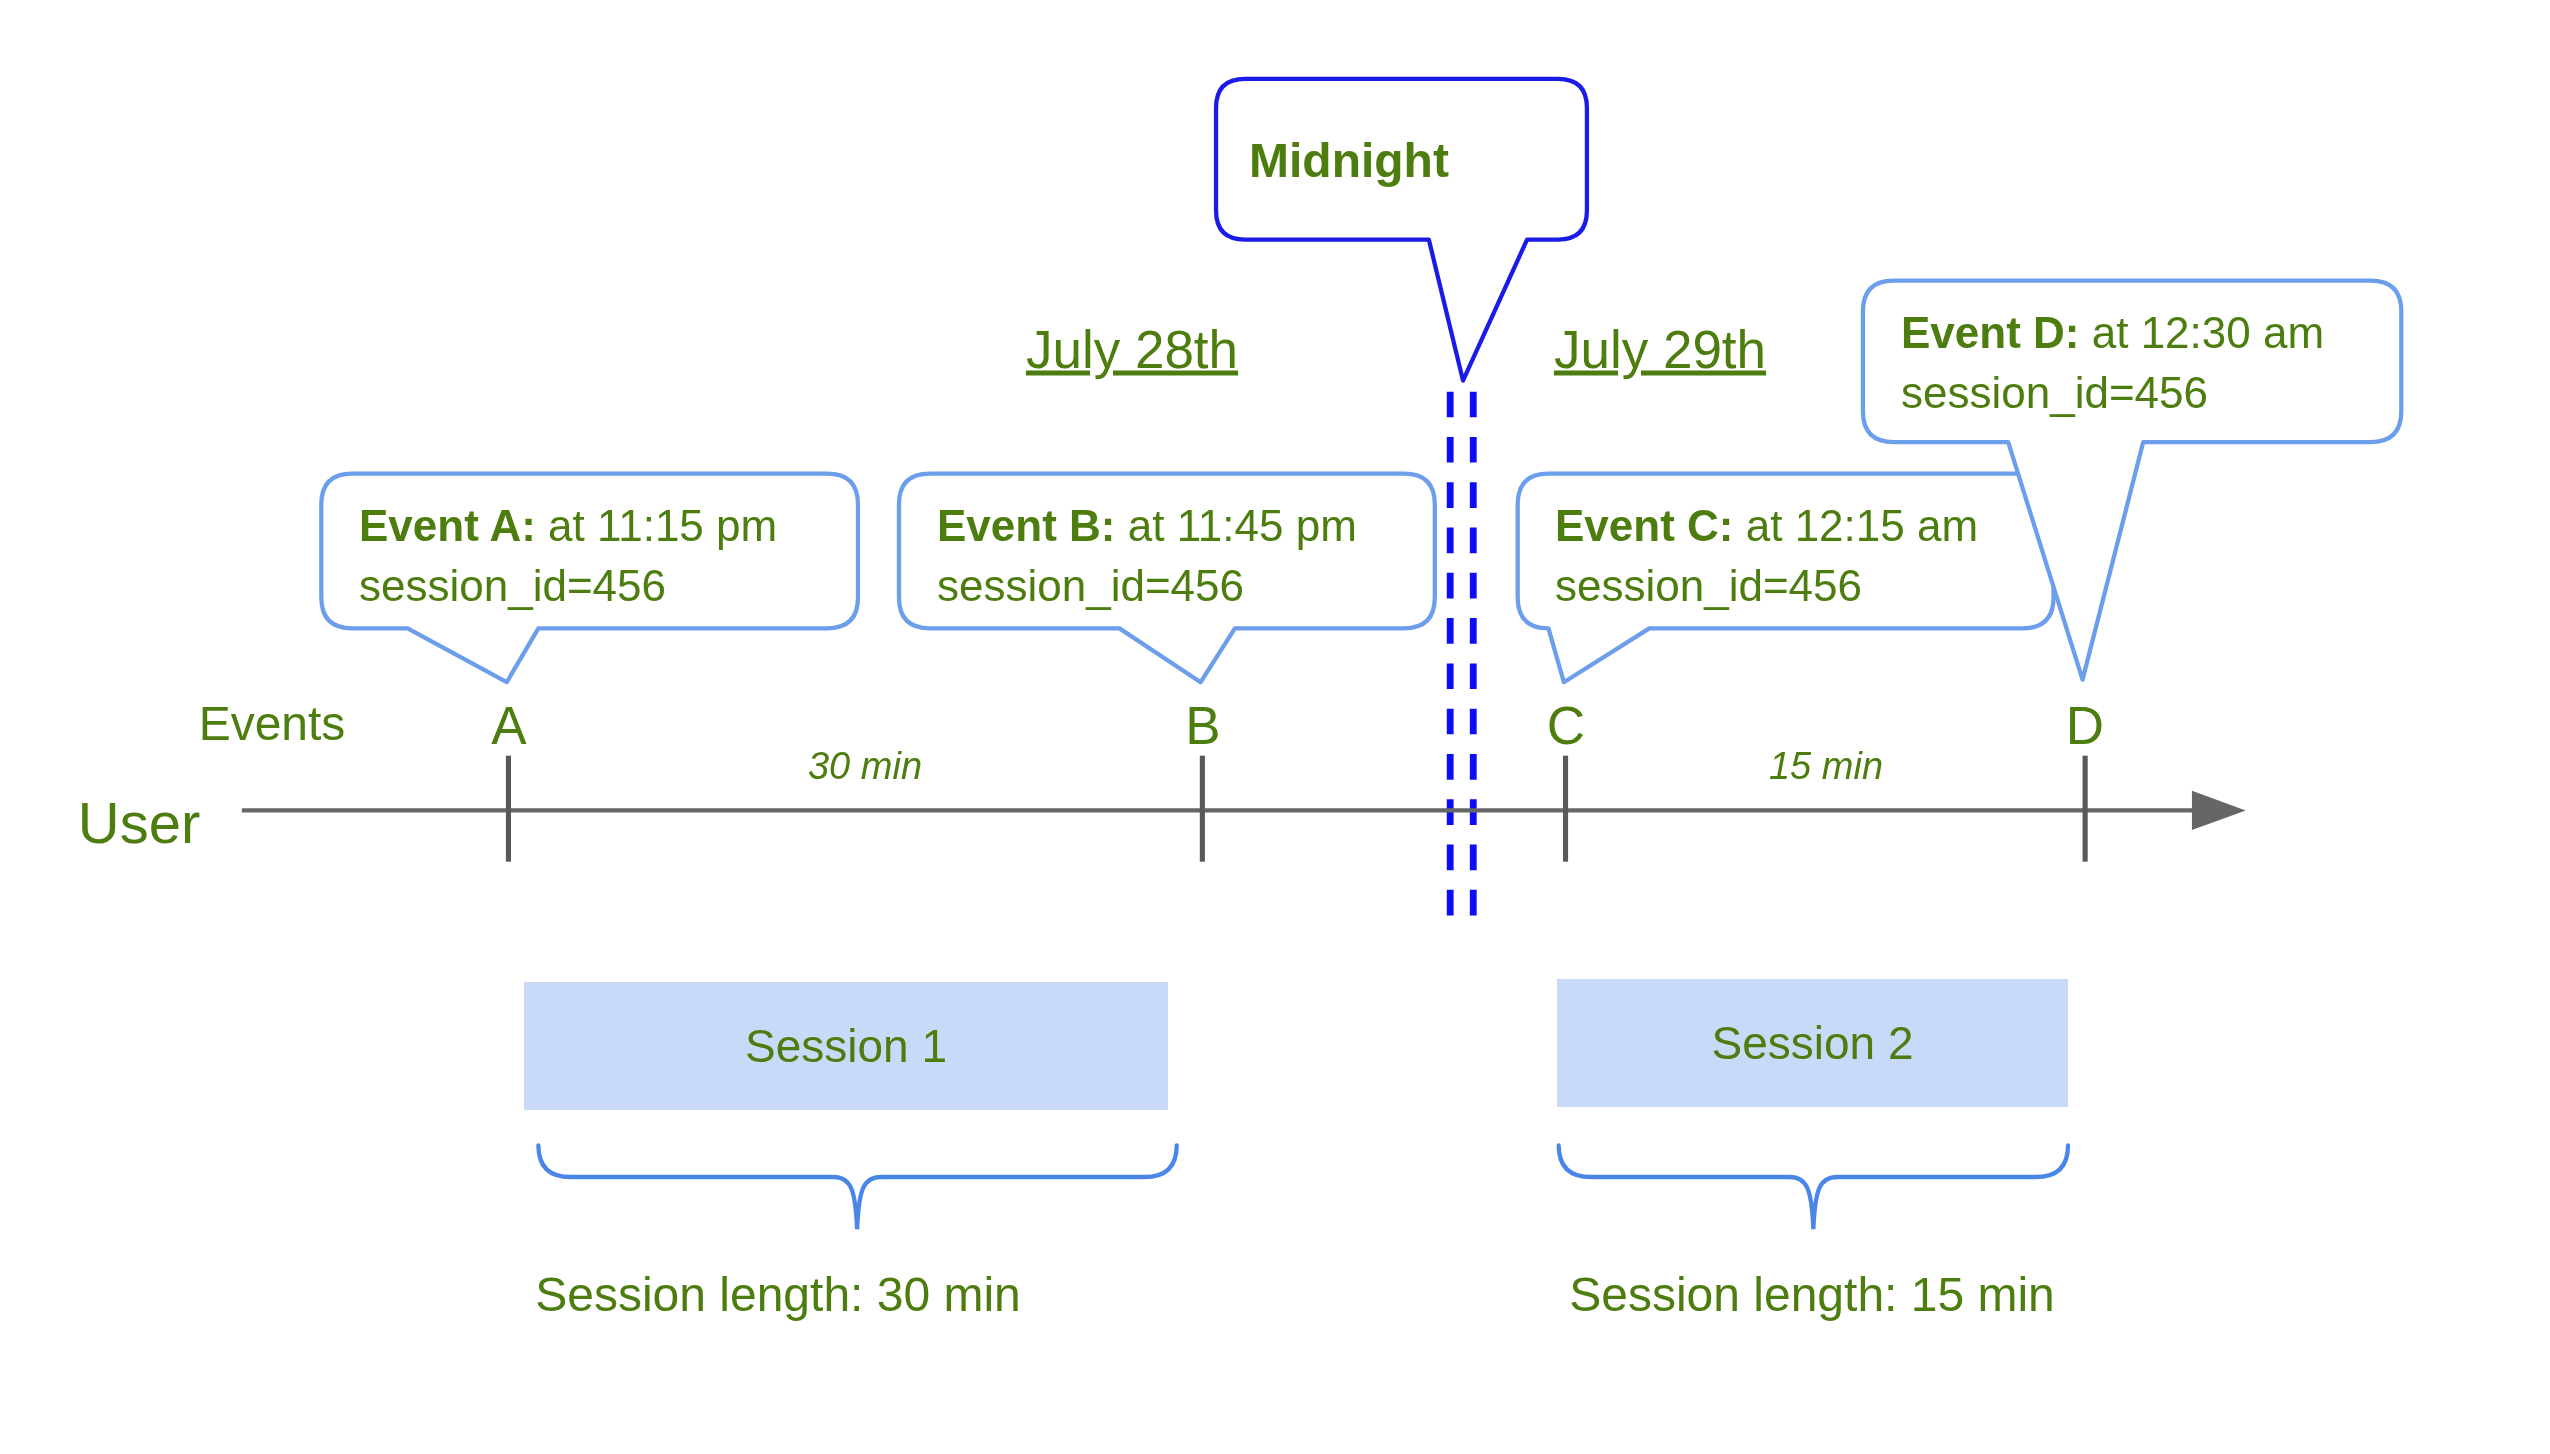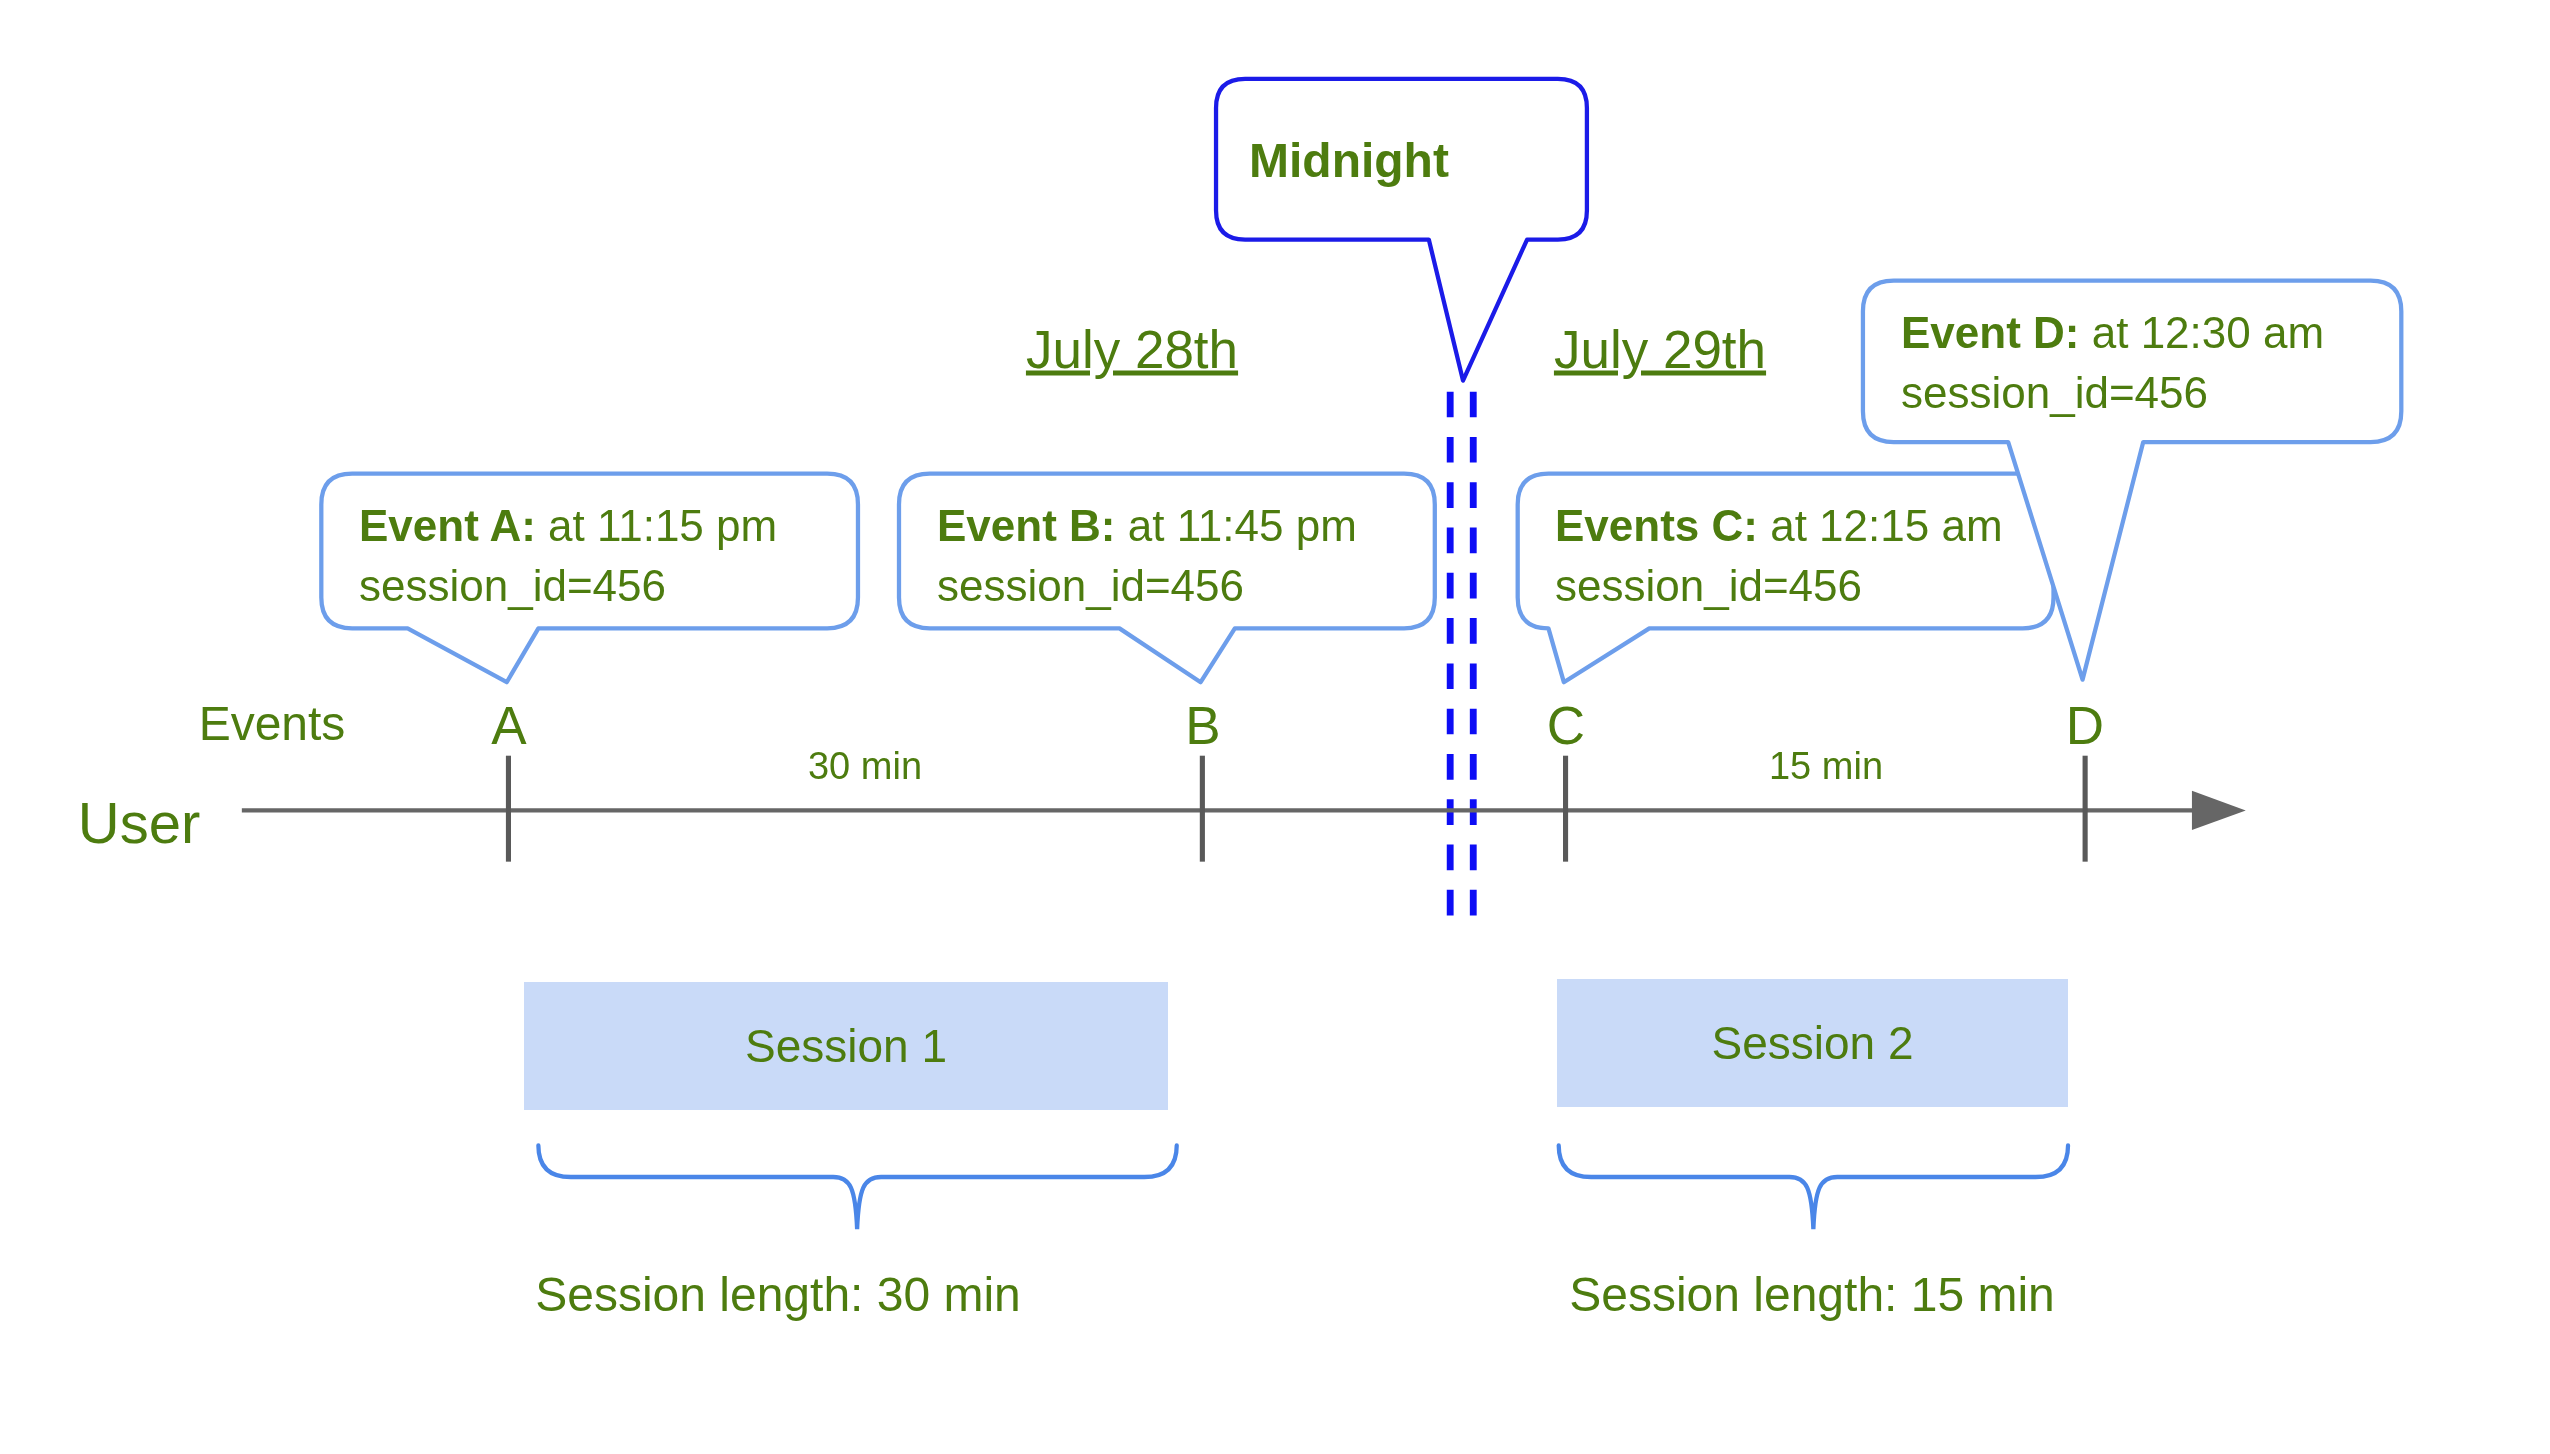--- a/index.html
+++ b/index.html
@@ -15,21 +15,21 @@
   .txt{position:absolute;white-space:nowrap;}
   .center{transform:translate(-50%,-50%);}
   .vcenter{transform:translate(0,-50%);}
   .date-label{font-size:53px;text-decoration:underline;}
   .midnight-label{font-size:48px;font-weight:bold;}
   .bubble-text{font-size:44px;line-height:60px;}
   .bubble-text b{font-weight:bold;}
   .events-label{font-size:48px;}
   .user-label{font-size:58px;}
   .marker-letter{font-size:53px;}
-  .minutes-label{font-size:38px;}
+  .minutes-label{font-size:38px;font-style:italic;}
   .session-box{
     position:absolute;
     background:#c9daf8;
     display:flex;align-items:center;justify-content:center;
     font-size:46px;
   }
   .length-label{font-size:48px;}
 </style>
 </head>
 <body>
@@ -77,21 +77,21 @@
 
   <div class="txt bubble-text" style="left:359px;top:496px;">
     <div><b>Event A:</b><span> at 11:15 pm</span></div>
     <div>session_id=456</div>
   </div>
   <div class="txt bubble-text" style="left:937px;top:496px;">
     <div><b>Event B:</b><span> at 11:45 pm</span></div>
     <div>session_id=456</div>
   </div>
   <div class="txt bubble-text" style="left:1555px;top:496px;">
-    <div><b>Events C:</b><span> at 12:15 am</span></div>
+    <div><b>Event C:</b><span> at 12:15 am</span></div>
     <div>session_id=456</div>
   </div>
   <div class="txt bubble-text" style="left:1901px;top:303px;">
     <div><b>Event D:</b><span> at 12:30 am</span></div>
     <div>session_id=456</div>
   </div>
 
   <div class="txt events-label center" style="left:272px;top:723px;">Events</div>
   <div class="txt user-label center" style="left:139px;top:822px;">User</div>
 

